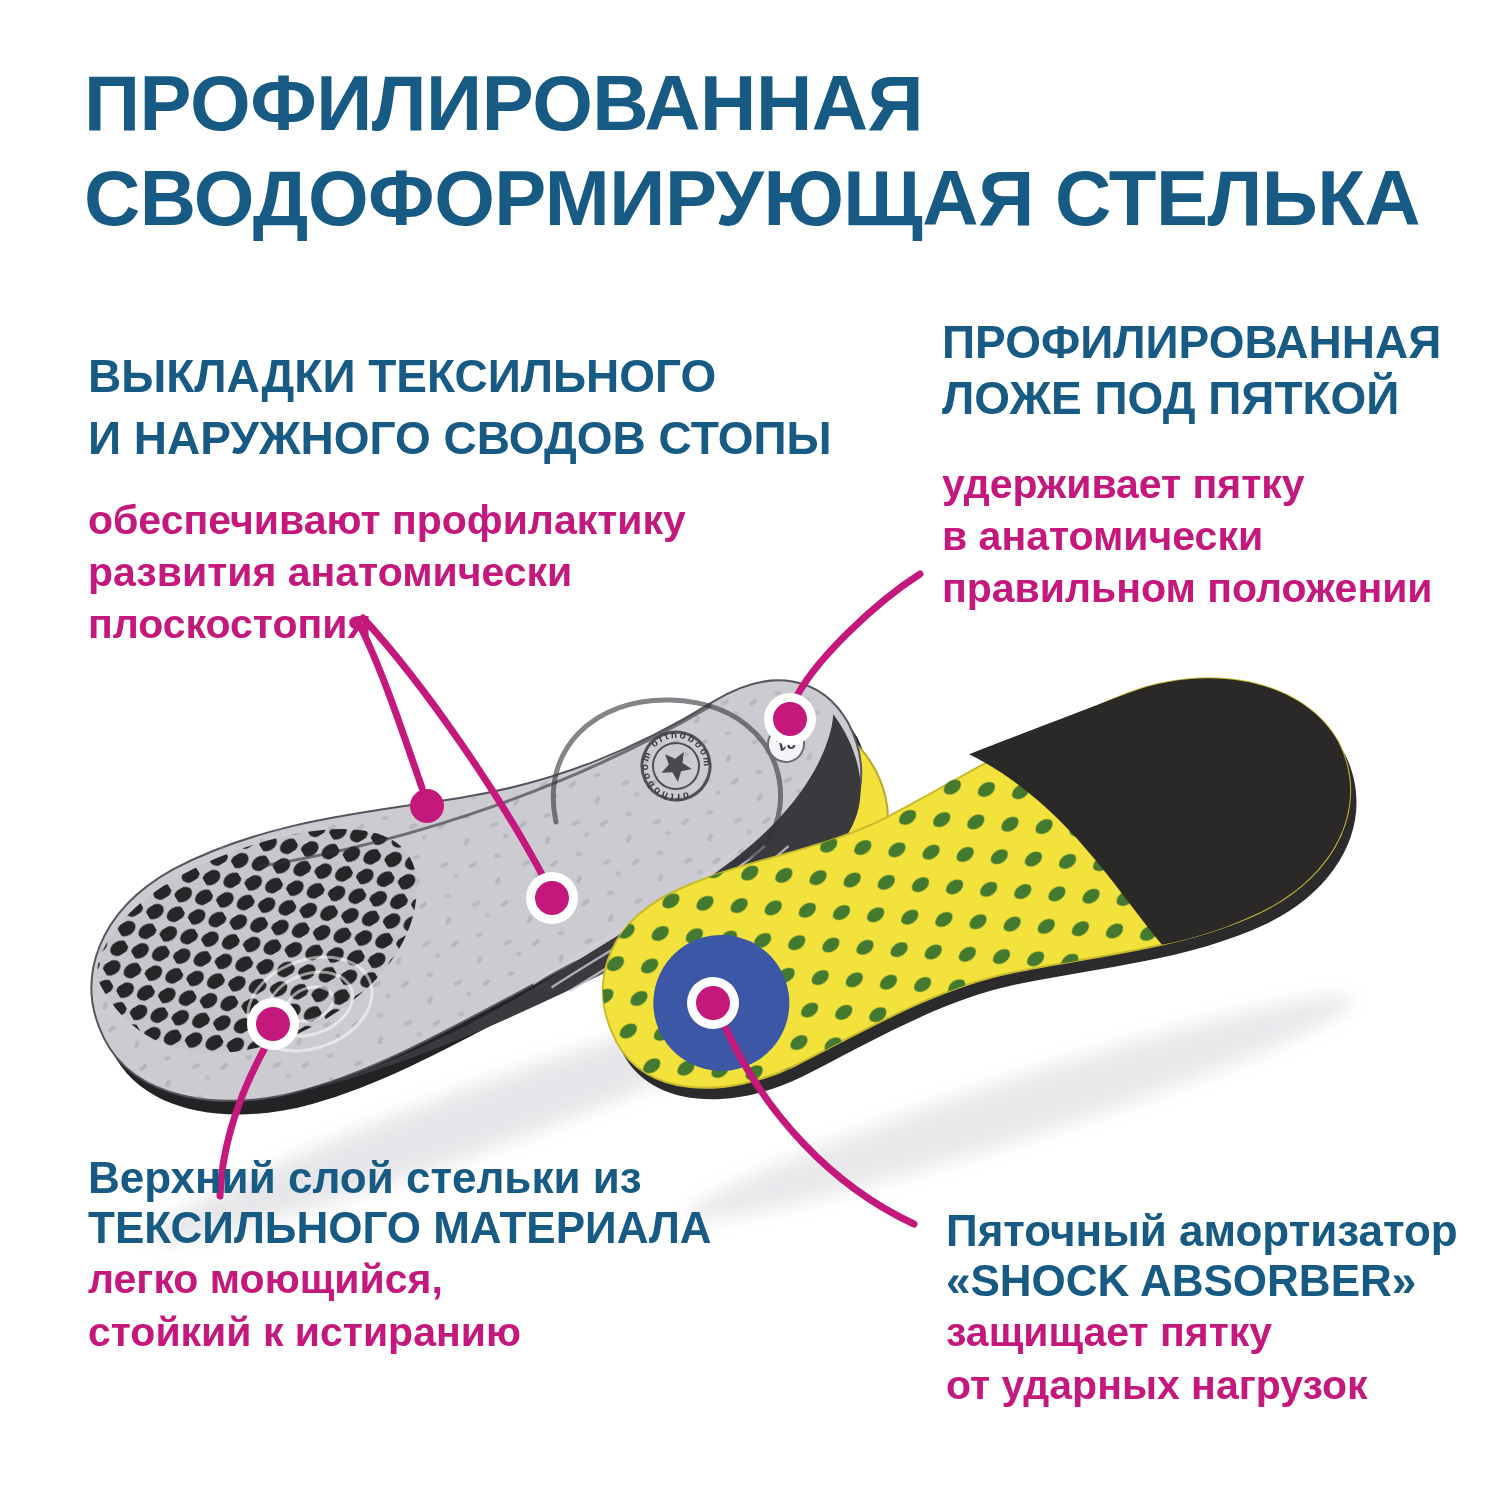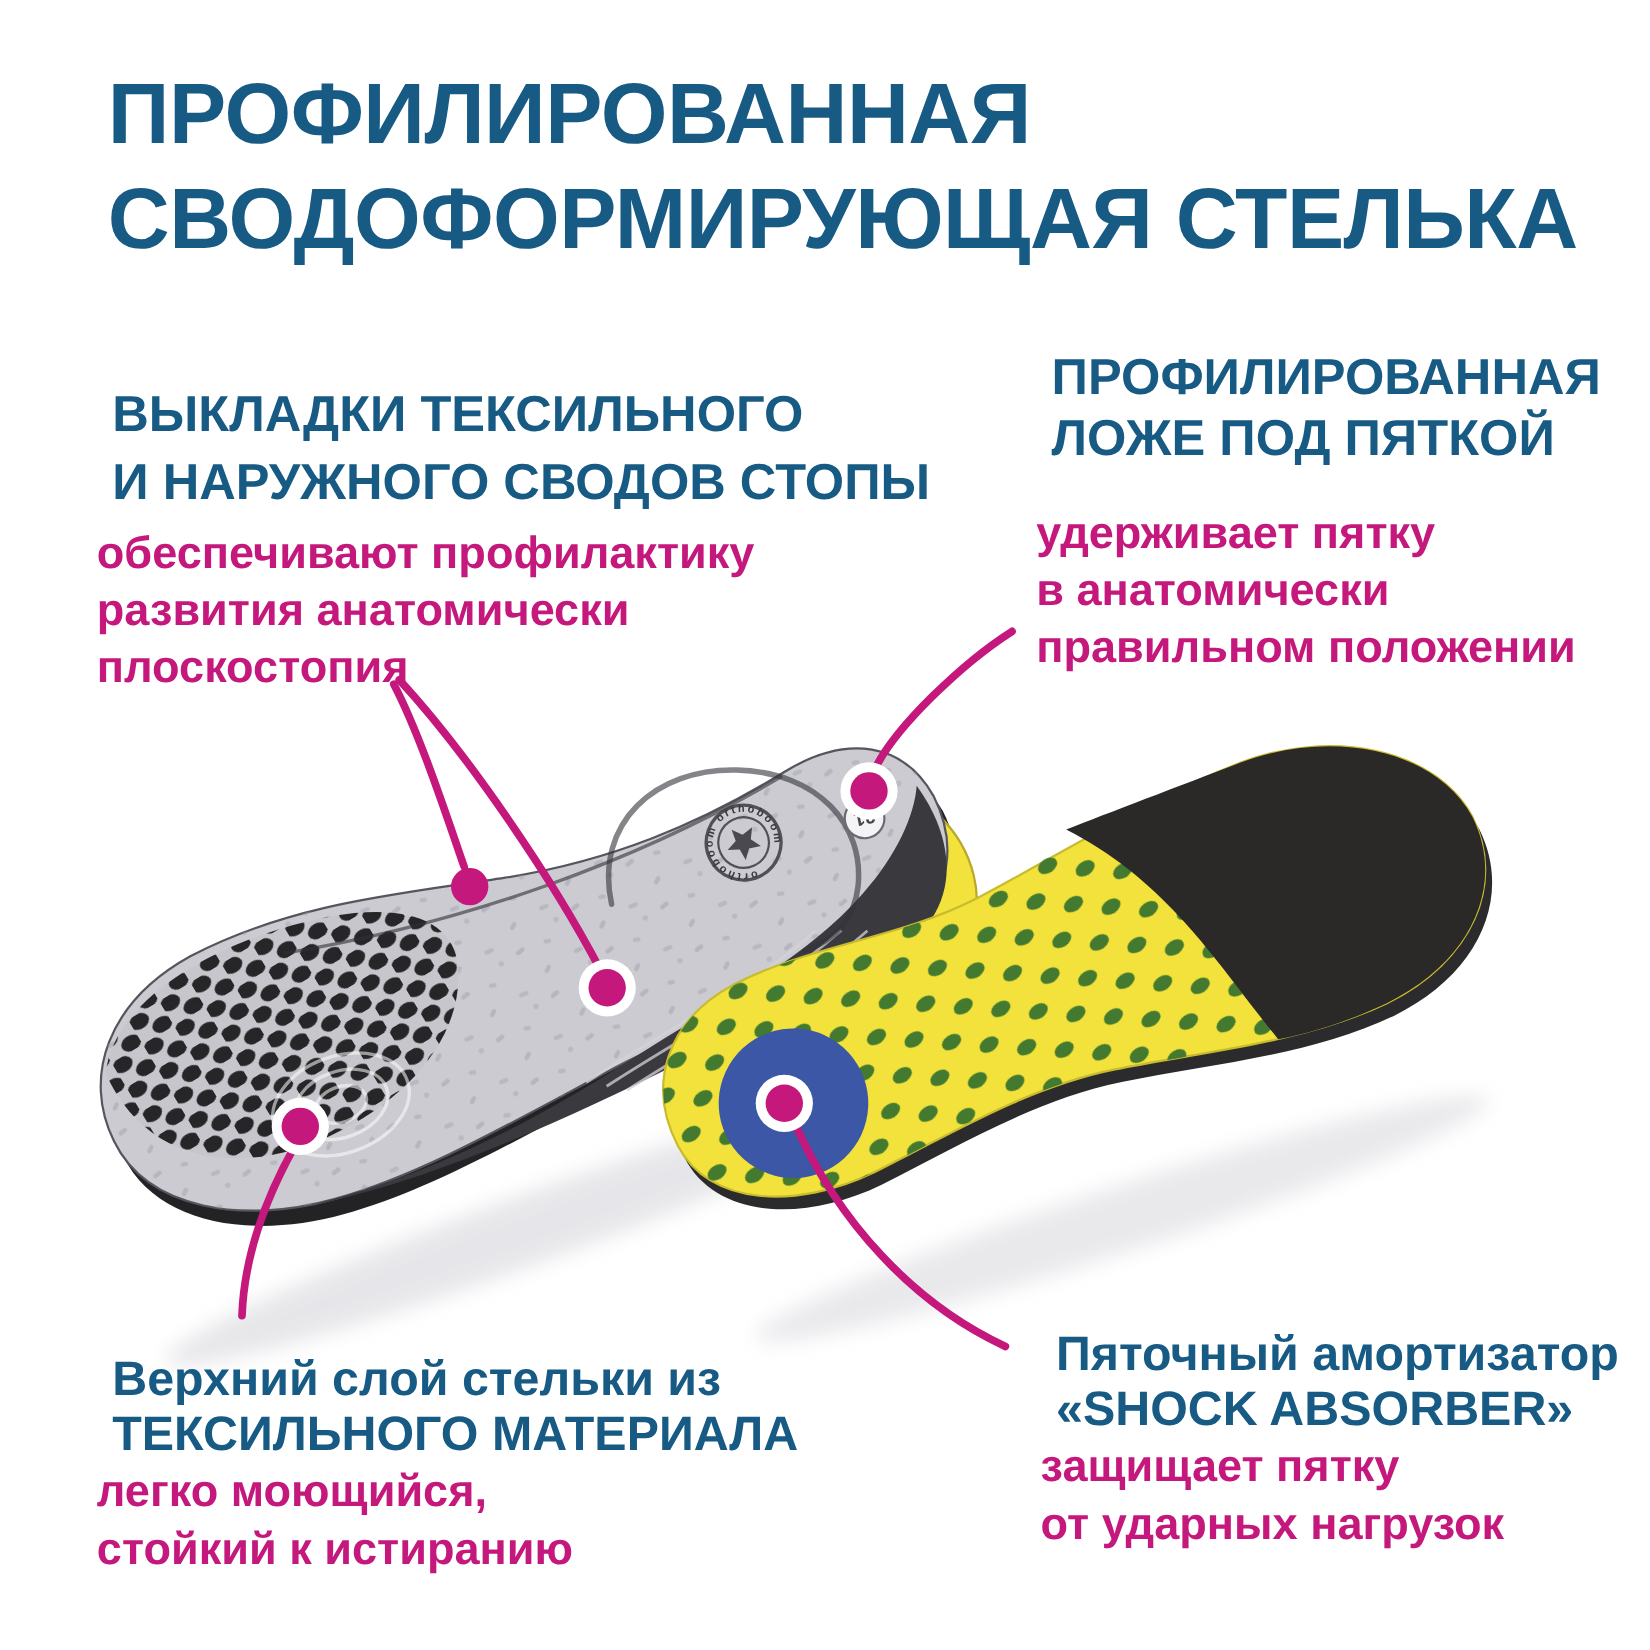--- a/index.html
+++ b/index.html
@@ -1,35 +1,35 @@
 <!DOCTYPE html>
 <html style="--heading-blue: #175a83; --accent-magenta: #c4187c; --insole-yellow: #f2e23b; --dot-green: #447a2f; --heel-blue: #3b57a6;"><head>
 <meta charset="utf-8">
 <style>
   html,body{margin:0;padding:0;background:#ffffff;}
   .canvas{
     position:relative;width:1500px;height:1500px;background:#ffffff;
     overflow:hidden;font-family:"Liberation Sans",sans-serif;
   }
   .line{white-space:nowrap;}
-  .blue{color:var(--heading-blue,#175a83);margin-left:14px;}
+  .blue{color:var(--heading-blue,#175a83);}
   .magenta{color:var(--accent-magenta,#c4187c);}
 
   .title{position:absolute;left:84px;top:56px;font-size:78px;font-weight:700;
          line-height:95px;letter-spacing:-.5px;}
   .block{position:absolute;}
   .blk-arches{left:88px;top:345px;}
   .blk-arches .hd{font-size:46px;font-weight:700;line-height:62px;}
-  .blk-arches .ds{margin-top:7px;font-size:41px;font-weight:700;line-height:52px;}
+  .blk-arches .ds{margin-top:25px;font-size:41px;font-weight:700;line-height:52px;}
   .blk-heel{left:942px;top:314px;}
   .blk-heel .hd{font-size:46px;font-weight:700;line-height:56px;}
   .blk-heel .ds{margin-top:32px;font-size:41px;font-weight:700;line-height:52px;}
   .blk-bottom .hd{font-size:44px;font-weight:700;line-height:50px;}
   .blk-bottom .ds{font-size:41px;font-weight:700;line-height:53px;}
-  .blk-toplayer{left:88px;top:1229px;}
+  .blk-toplayer{left:88px;top:1153px;}
   .blk-shock{left:946px;top:1206px;}
 
   .scene{position:absolute;left:0;top:0;z-index:0;}
   .textlayer{position:absolute;left:0;top:0;width:100%;height:100%;z-index:1;pointer-events:none;}
 
   .callout-line{stroke:var(--accent-magenta,#c4187c);stroke-width:7;fill:none;stroke-linecap:round;}
   .callout-dot{fill:var(--accent-magenta,#c4187c);}
   .dot-ring{fill:#ffffff;}
   .insole-yellow{fill:var(--insole-yellow,#f2e23b);}
   .green-dot{fill:var(--dot-green,#447a2f);}

